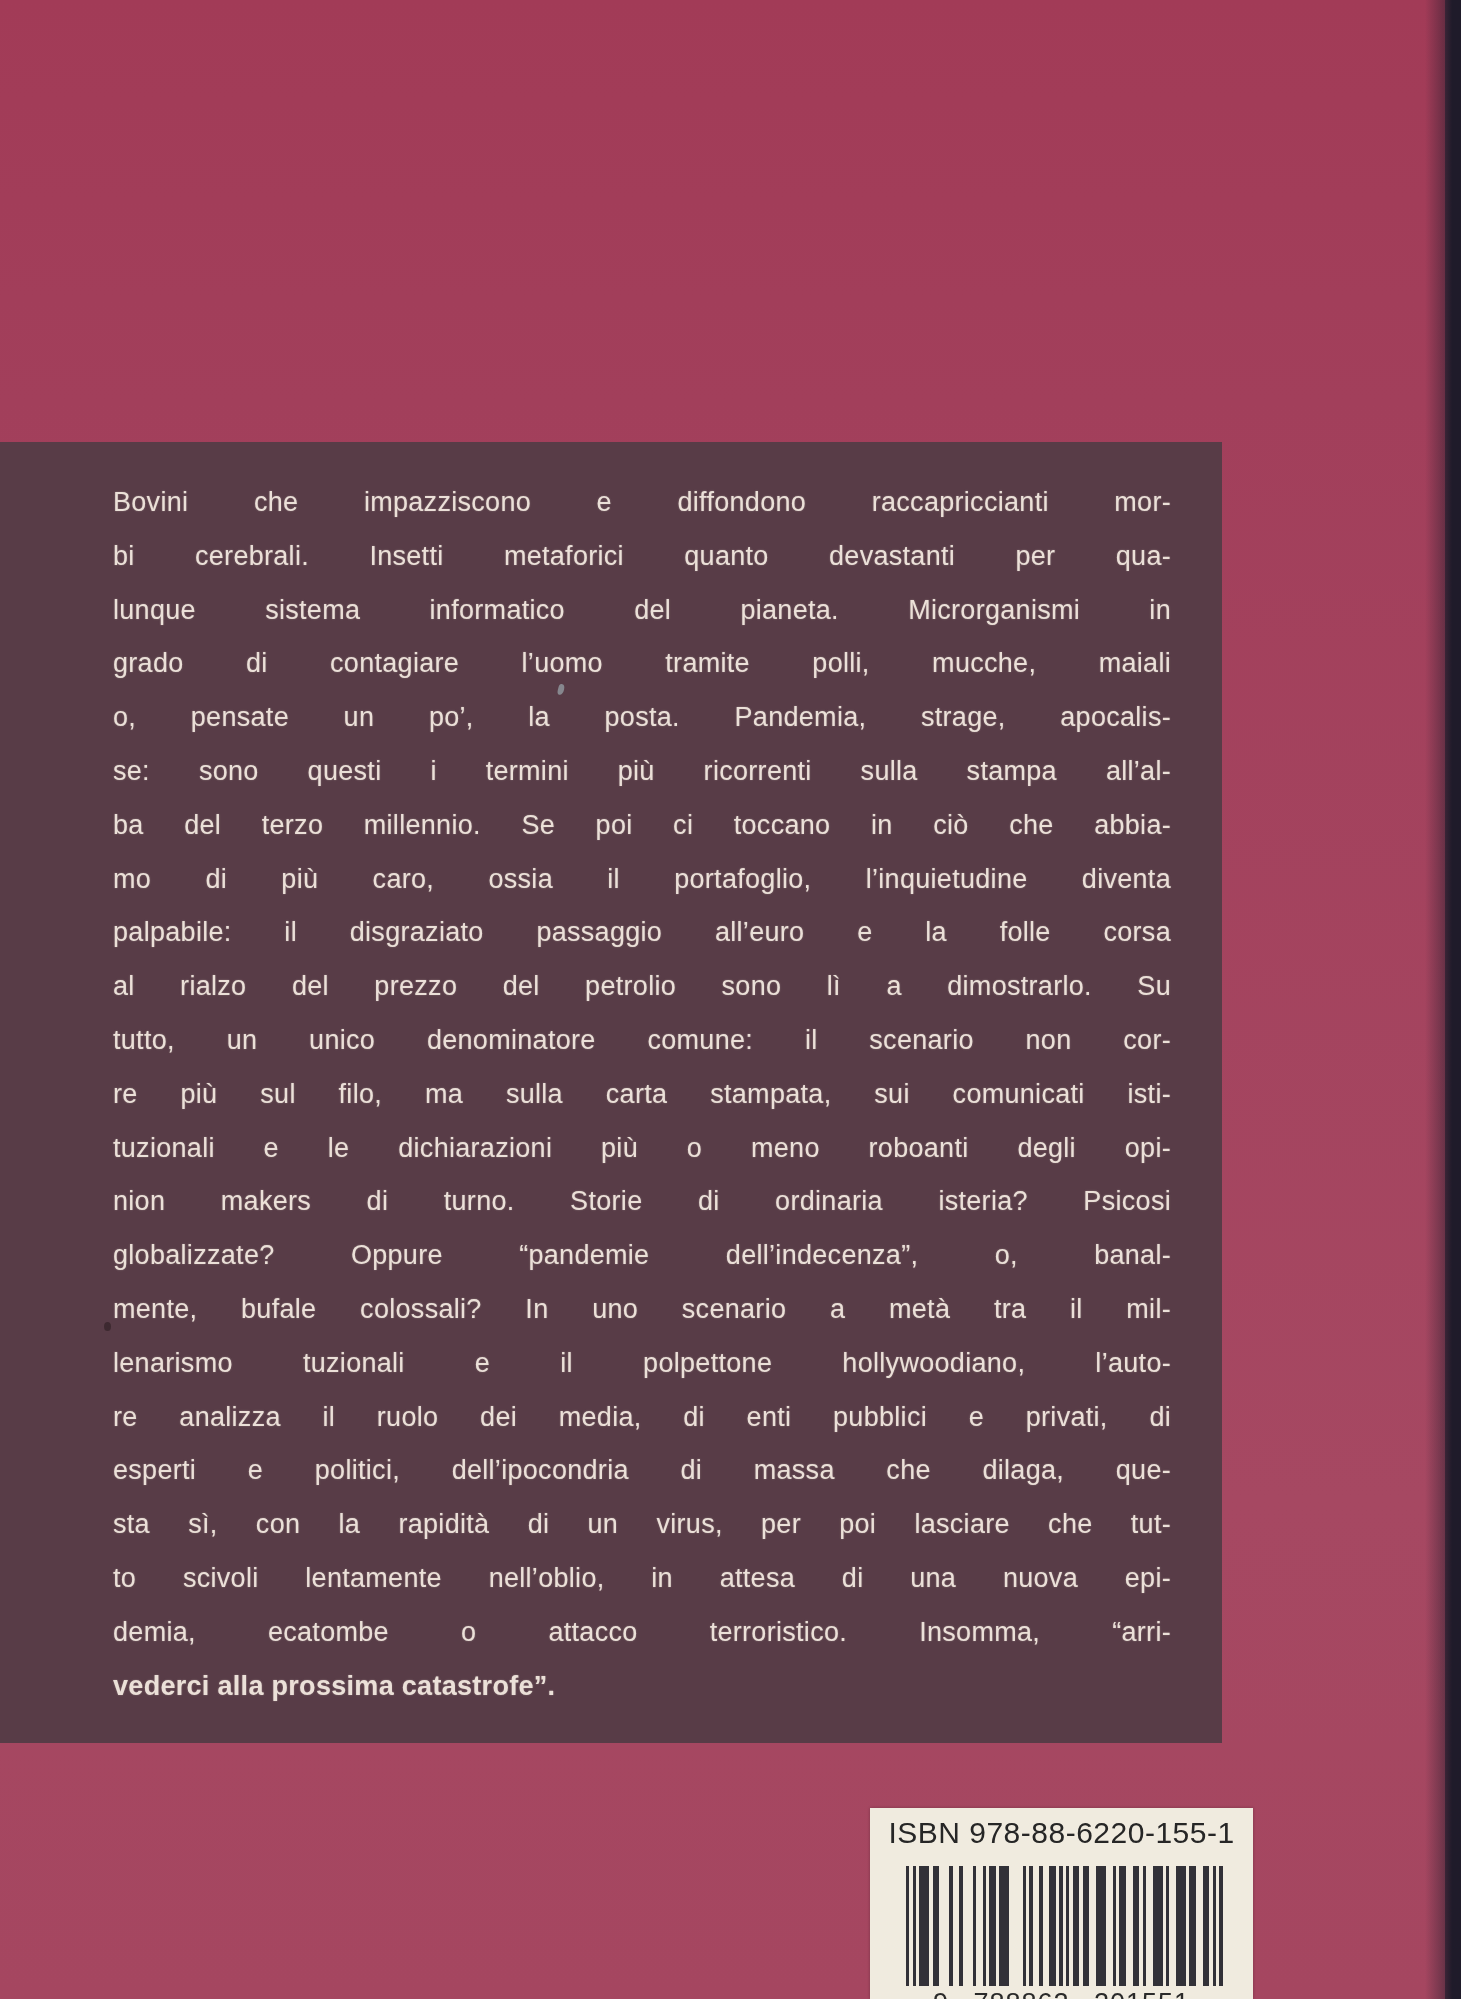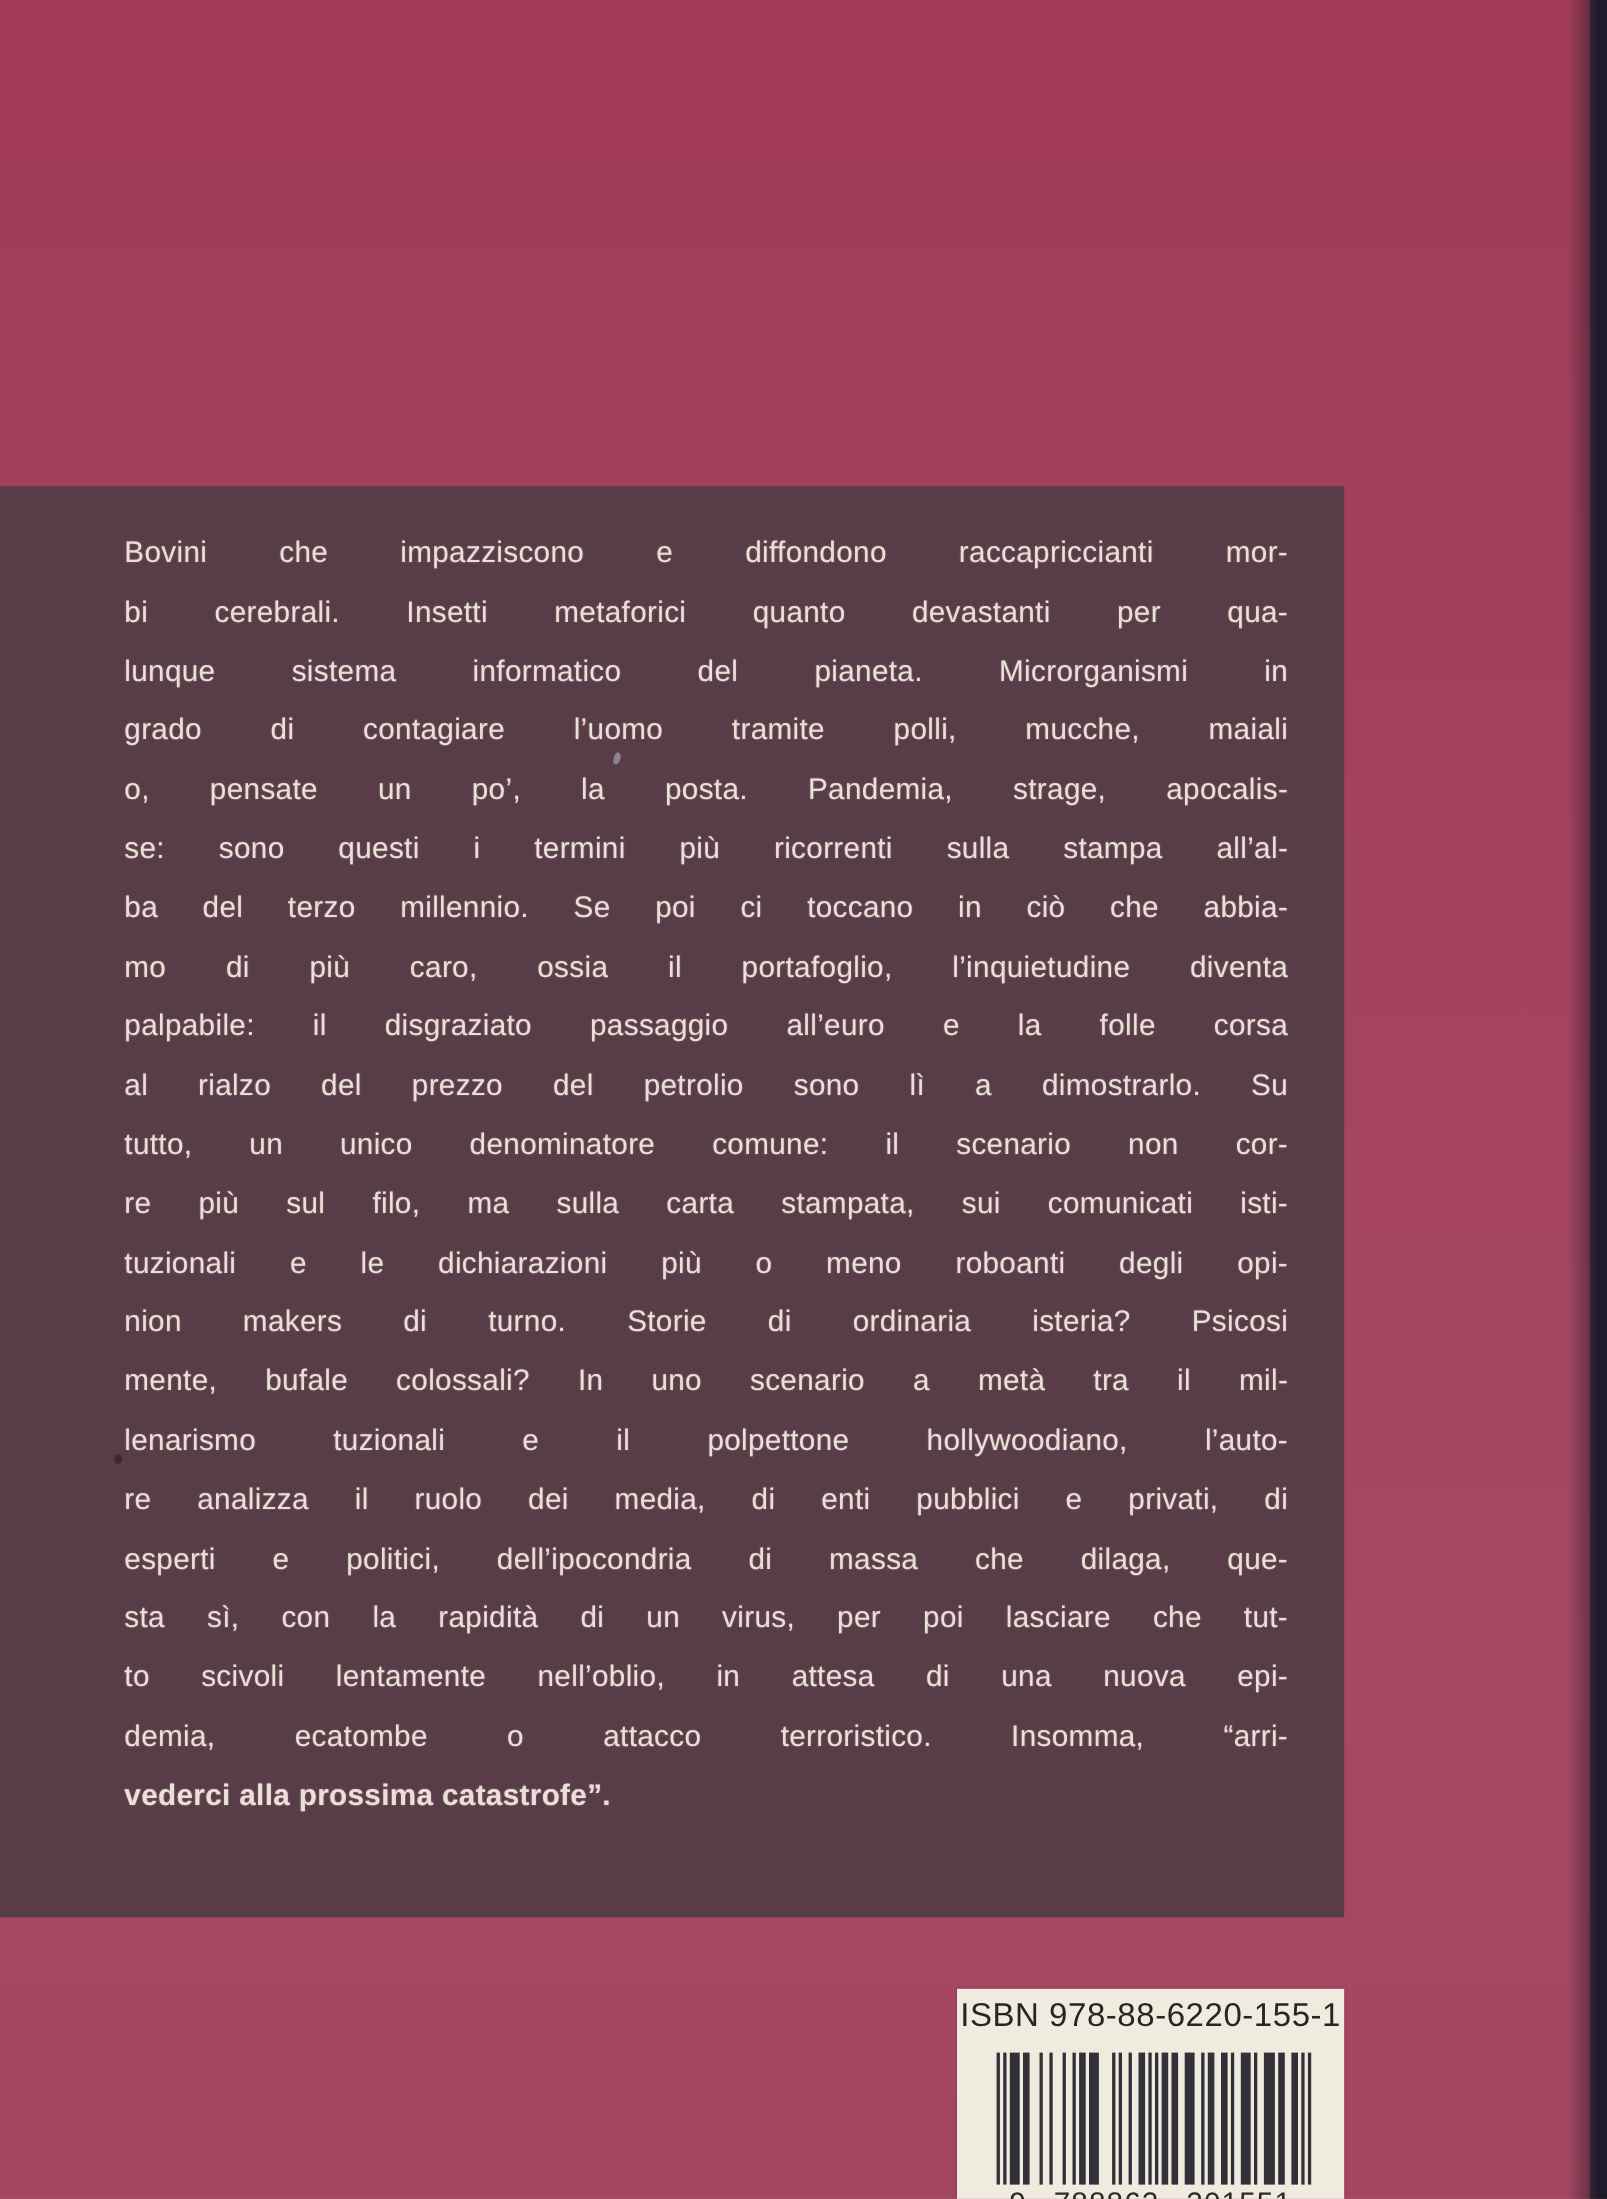--- a/index.html
+++ b/index.html
@@ -34,21 +34,21 @@
   #edge-lead{
     position:absolute;top:0;right:16px;width:20px;height:100%;
     background:linear-gradient(to right, rgba(32,27,42,0), rgba(32,27,42,0.45));
   }
   #edge{
     position:absolute;top:0;right:0;width:16px;height:100%;
     background:linear-gradient(to right,#3a2436,var(--edge,#1f1b2a) 45%);
   }
   
   #isbn-box{
-    position:absolute;left:870px;top:1808px;width:352px;height:191px;
+    position:absolute;left:870px;top:1808px;width:383px;height:191px;
     background:var(--isbn_box,#f0ebdf);
     box-shadow:0 0 3px rgba(0,0,0,0.25);
   }
   #isbn-label{
     position:absolute;left:0;right:0;top:8px;
     text-align:center;
     color:#262626;font-size:30px;letter-spacing:0.5px;
     font-family:"Liberation Sans", sans-serif;
   }
   #barcode{
@@ -87,20 +87,21 @@
         <div class="line">o, pensate un po’, la posta. Pandemia, strage, apocalis-</div>
         <div class="line">se: sono questi i termini più ricorrenti sulla stampa all’al-</div>
         <div class="line">ba del terzo millennio. Se poi ci toccano in ciò che abbia-</div>
         <div class="line">mo di più caro, ossia il portafoglio, l’inquietudine diventa</div>
         <div class="line">palpabile: il disgraziato passaggio all’euro e la folle corsa</div>
         <div class="line">al rialzo del prezzo del petrolio sono lì a dimostrarlo. Su</div>
         <div class="line">tutto, un unico denominatore comune: il scenario non cor-</div>
         <div class="line">re più sul filo, ma sulla carta stampata, sui comunicati isti-</div>
         <div class="line">tuzionali e le dichiarazioni più o meno roboanti degli opi-</div>
         <div class="line">nion makers di turno. Storie di ordinaria isteria? Psicosi</div>
+        <div class="line">globalizzate? Oppure “pandemie dell’indecenza”, o, banal-</div>
         <div class="line">mente, bufale colossali? In uno scenario a metà tra il mil-</div>
         <div class="line">lenarismo tuzionali e il polpettone hollywoodiano, l’auto-</div>
         <div class="line">re analizza il ruolo dei media, di enti pubblici e privati, di</div>
         <div class="line">esperti e politici, dell’ipocondria di massa che dilaga, que-</div>
         <div class="line">sta sì, con la rapidità di un virus, per poi lasciare che tut-</div>
         <div class="line">to scivoli lentamente nell’oblio, in attesa di una nuova epi-</div>
         <div class="line">demia, ecatombe o attacco terroristico. Insomma, “arri-</div>
         <div class="line last">vederci alla prossima catastrofe”.</div>
       </div>
   </div>

